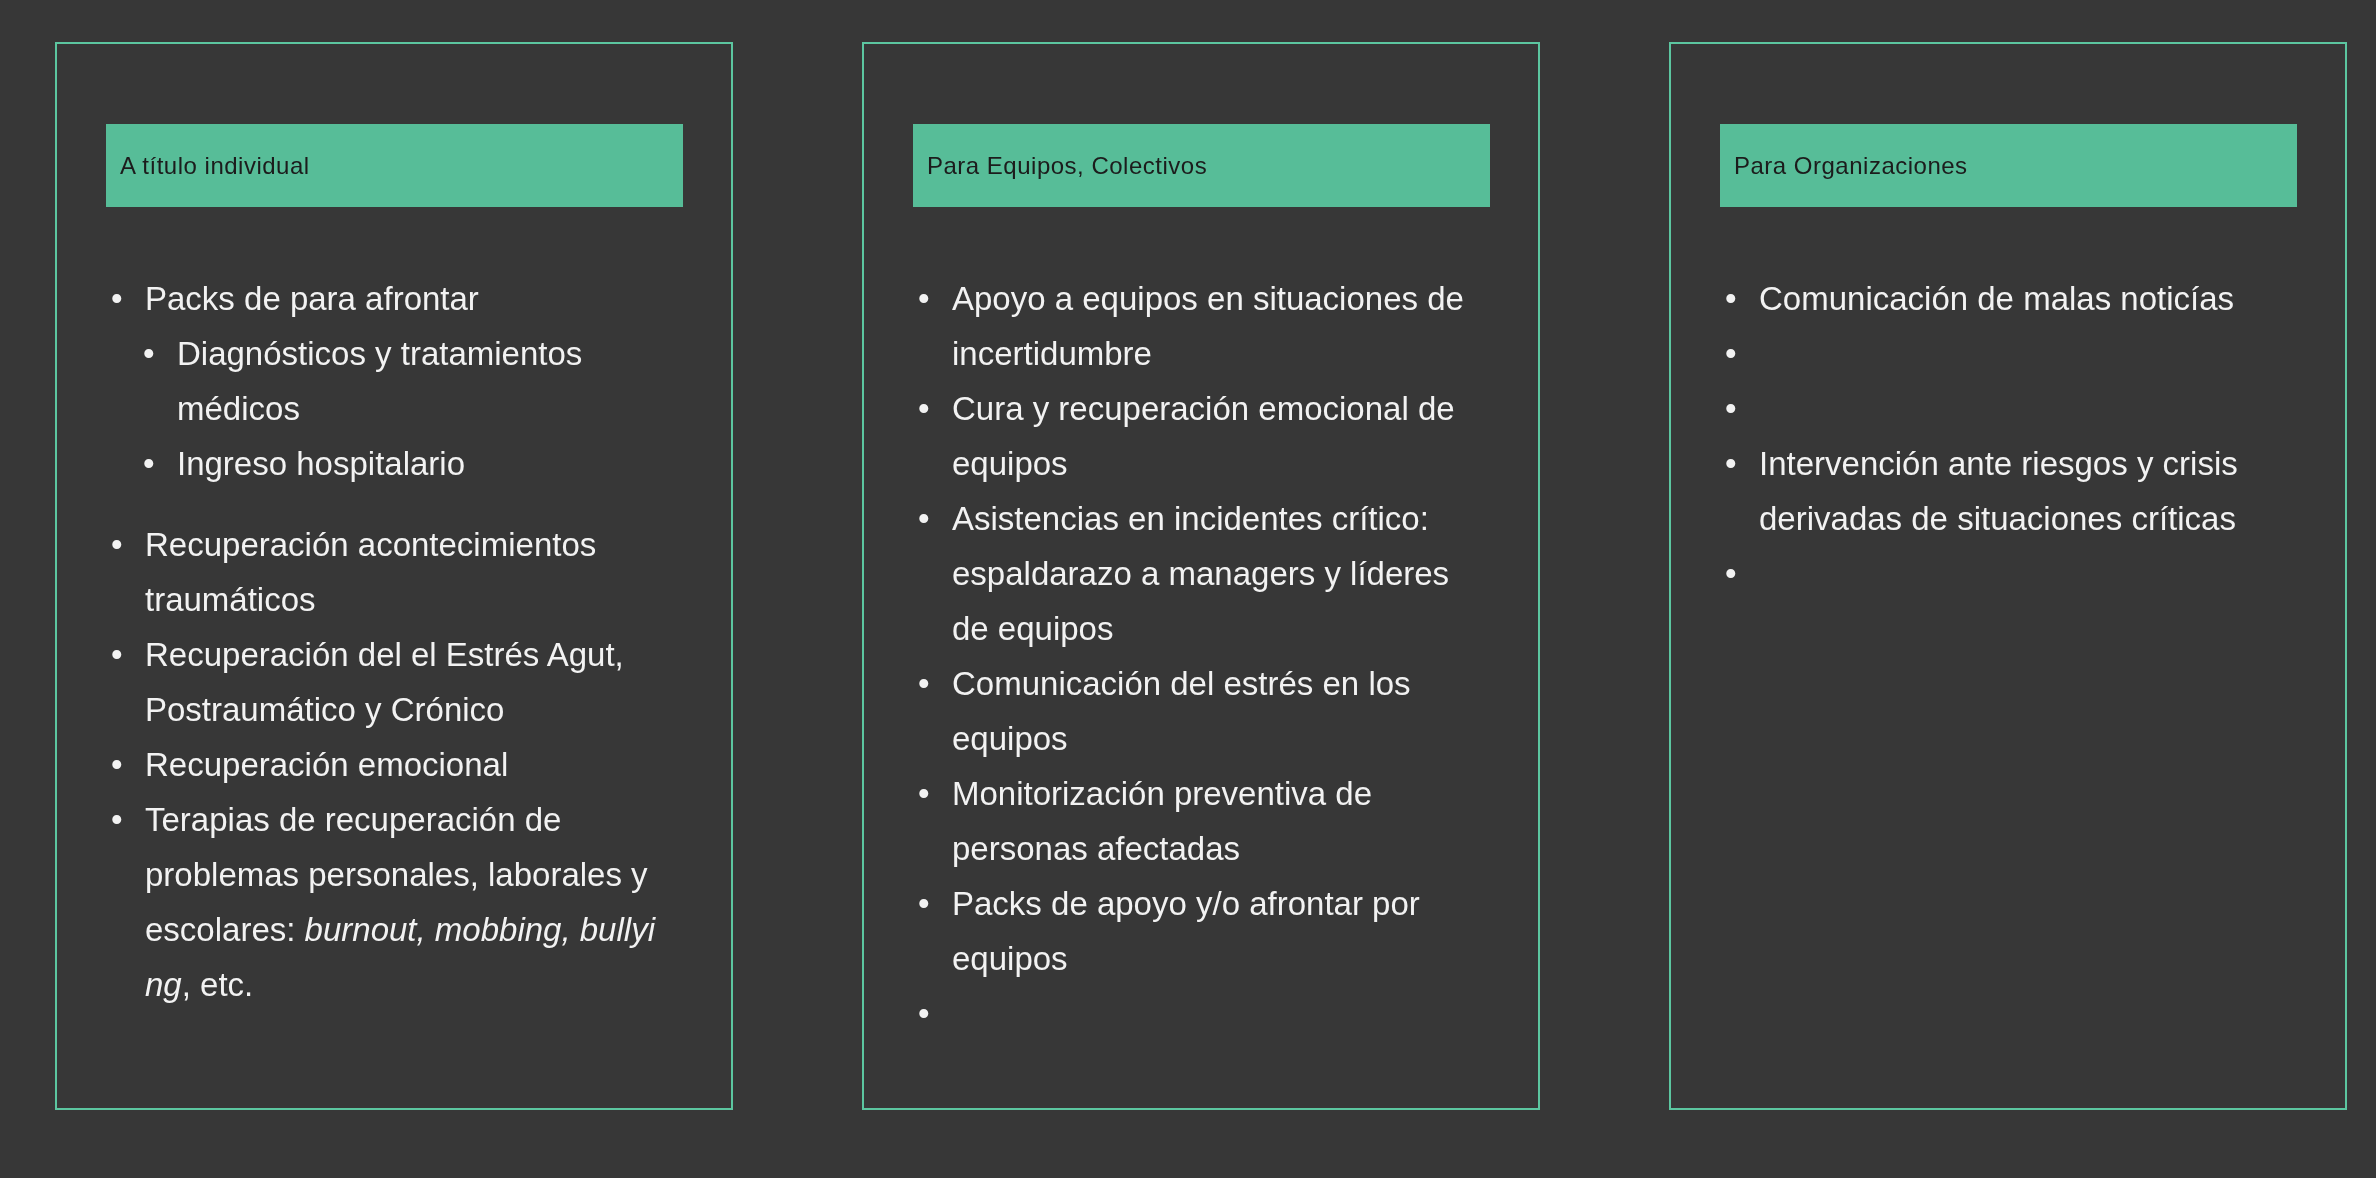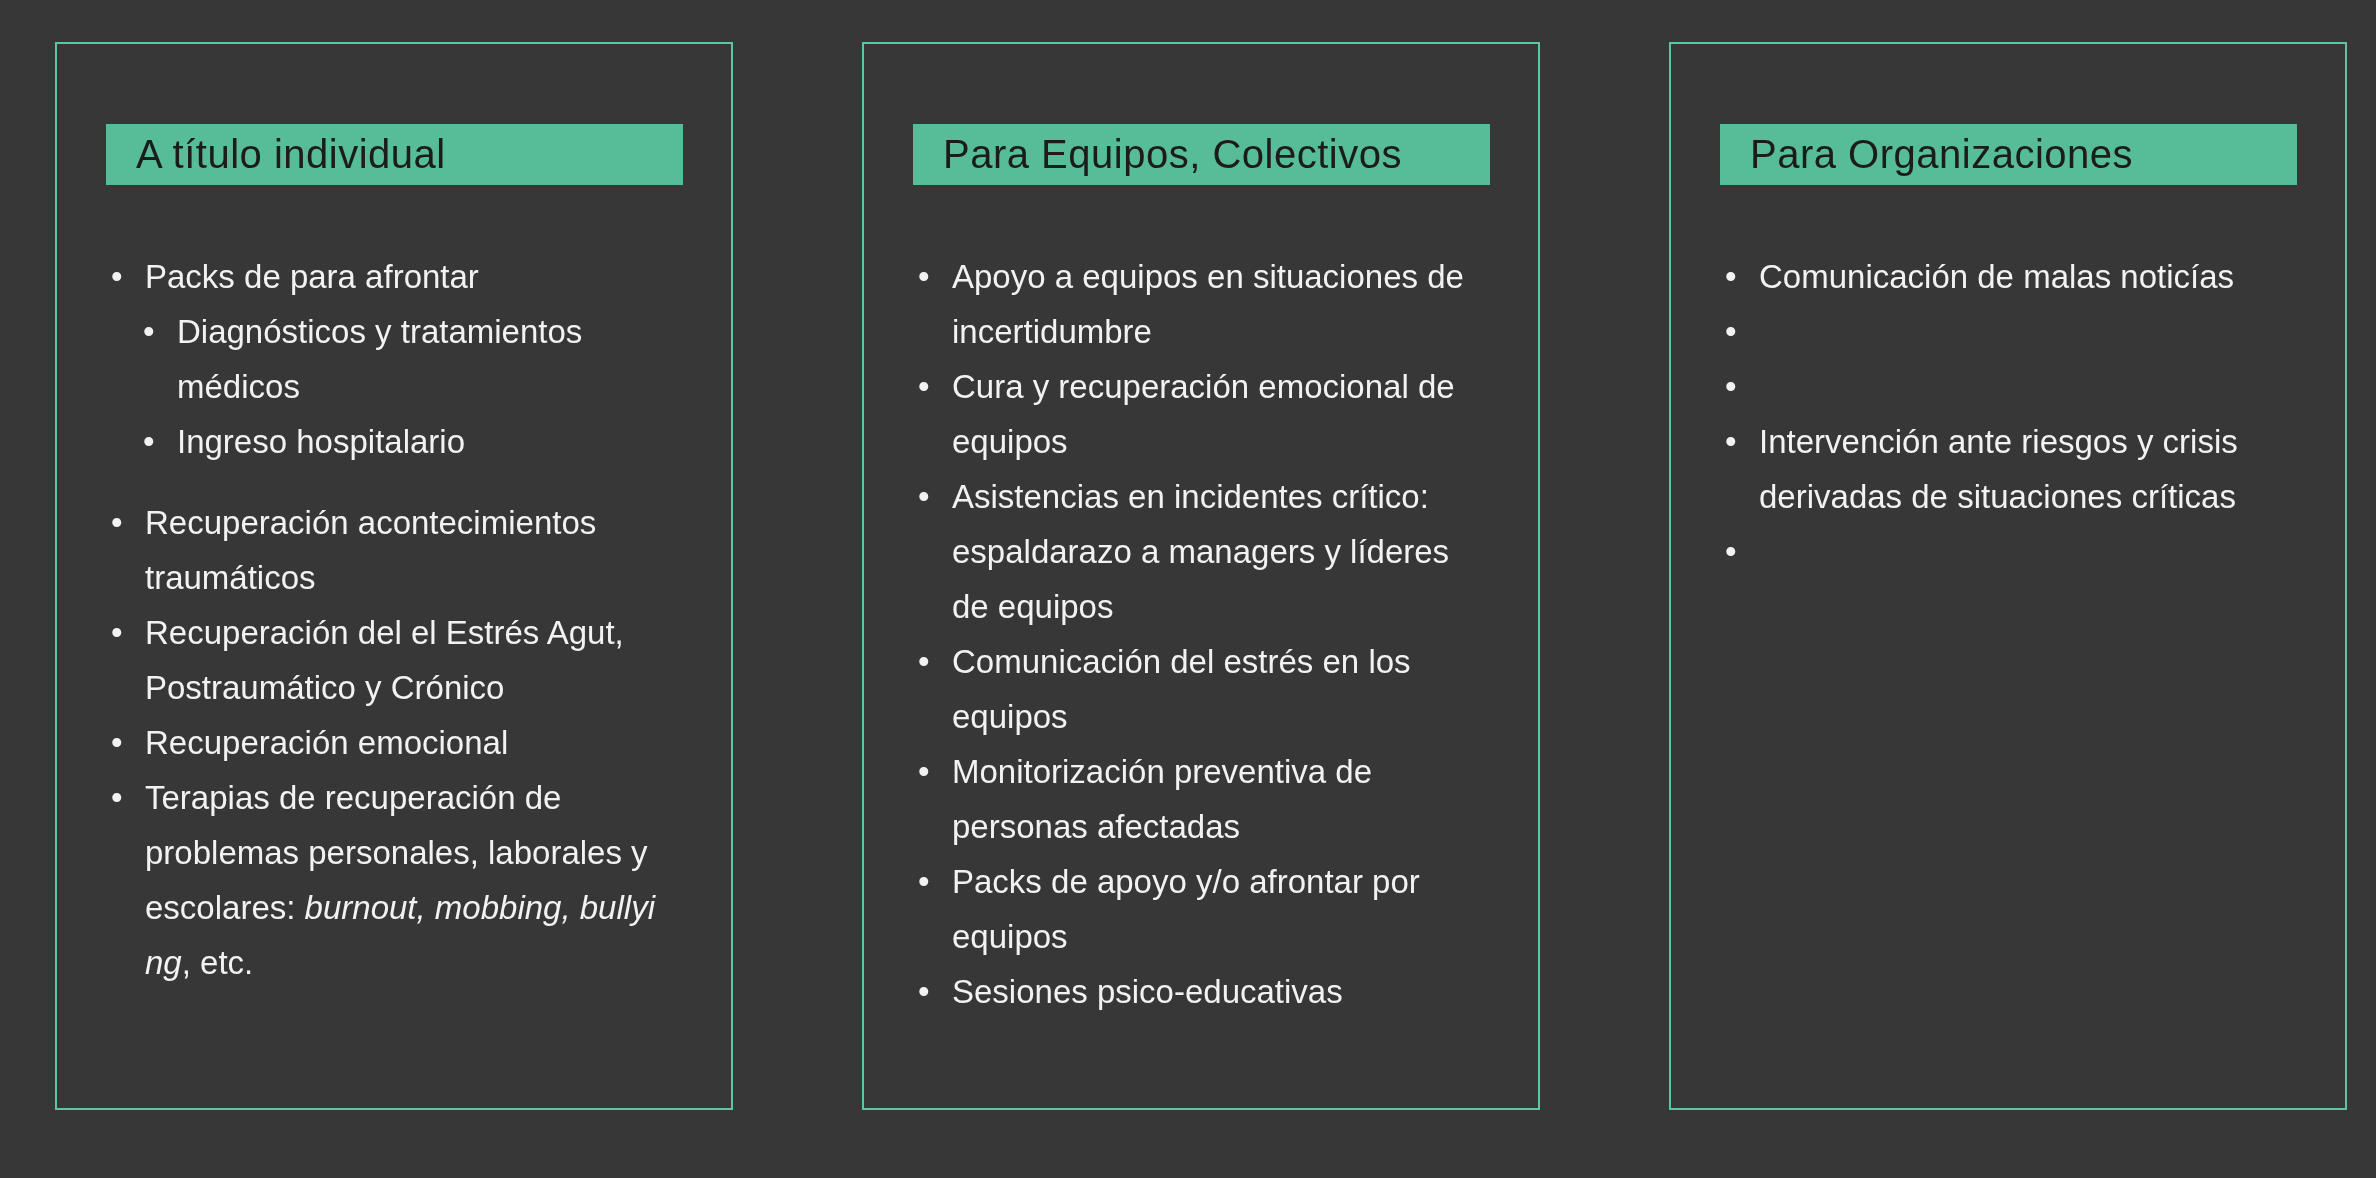--- a/index.html
+++ b/index.html
@@ -5,24 +5,24 @@
   html,body{margin:0;padding:0}
   body{
     width:2376px;height:1178px;overflow:hidden;
     background:var(--bg,#373737);
     font-family:"Liberation Sans",sans-serif;
   }
   .slide{position:absolute;inset:0;display:flex;align-items:flex-start;
     padding:42px 0 0 55px;gap:129px;box-sizing:border-box}
   .panel{width:678px;height:1068px;box-sizing:border-box;
     border:2px solid var(--border,#5cc6a0)}
-  .hdr{margin:80px 0 0 49px;width:577px;height:61px;box-sizing:border-box;
+  .hdr{margin:80px 0 0 49px;width:577px;height:83px;box-sizing:border-box;
     background:var(--green,#57bd98);color:var(--hdrtext,#1c1c1c);
-    display:flex;align-items:center;padding-left:30px;
-    font-size:40px;letter-spacing:0.5px;white-space:nowrap}
+    display:flex;align-items:center;padding-left:14px;
+    font-size:24px;letter-spacing:0.5px;white-space:nowrap}
   ul.list{list-style:none;margin:64px 0 0 0;padding:0;
     font-size:33px;line-height:55px;color:var(--body,#f2f2f2)}
   ul.list li{display:block;padding-left:54px;margin:0}
   .row{display:flex;align-items:flex-start}
   .dot{flex:0 0 34px;color:var(--body,#f2f2f2)}
   .txt{display:block}
   ul.sub{list-style:none;margin:0 0 26px 0;padding:0}
   ul.sub li{padding-left:32px}
   
   .c1 .l1 > .row > .txt{width:535px}
@@ -125,21 +125,20 @@
         </li>
         <li class="l1">
           <div class="row">
             <span class="dot">•</span>
             <span class="txt"><span>Packs de apoyo y/o afrontar por equipos</span></span>
           </div>
         </li>
         <li class="l1">
           <div class="row">
             <span class="dot">•</span>
-            <span class="txt"><span>Sesiones psico-educativas</span></span>
           </div>
         </li>
       </ul>
   </section>
 
   <section class="panel c3">
     <header class="hdr">
       <span>Para Organizaciones</span>
     </header>
     <ul class="list">

